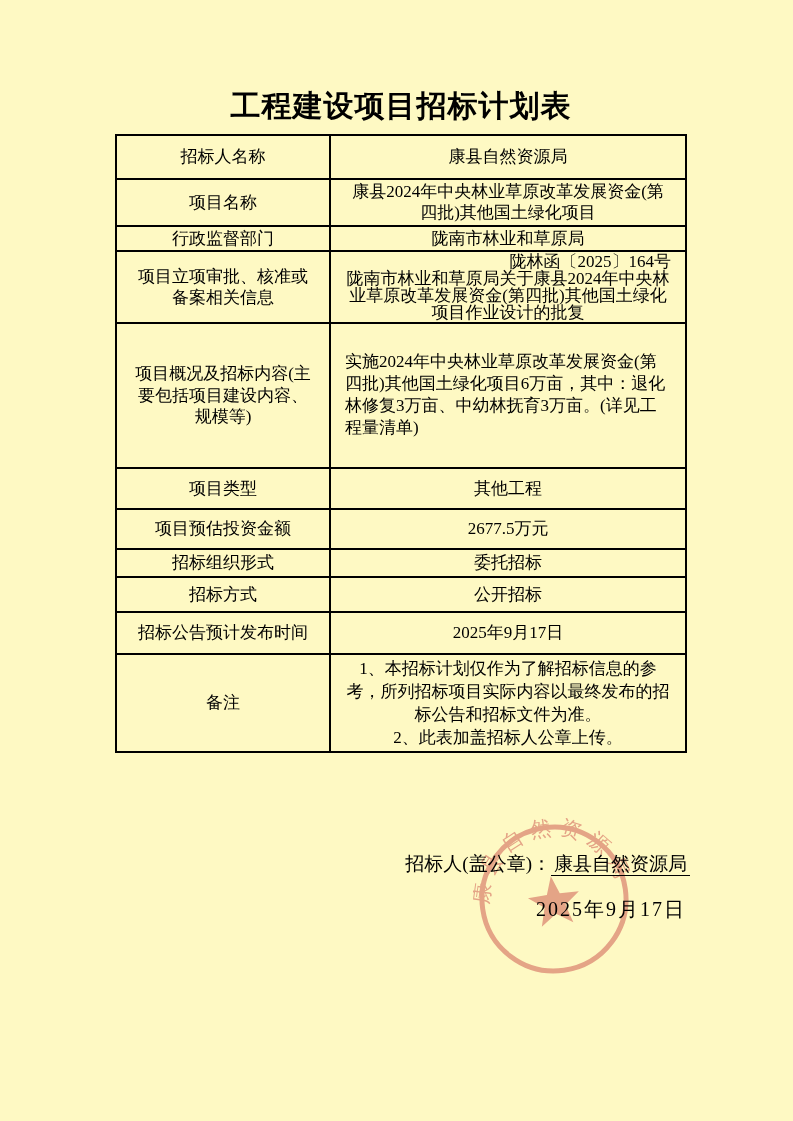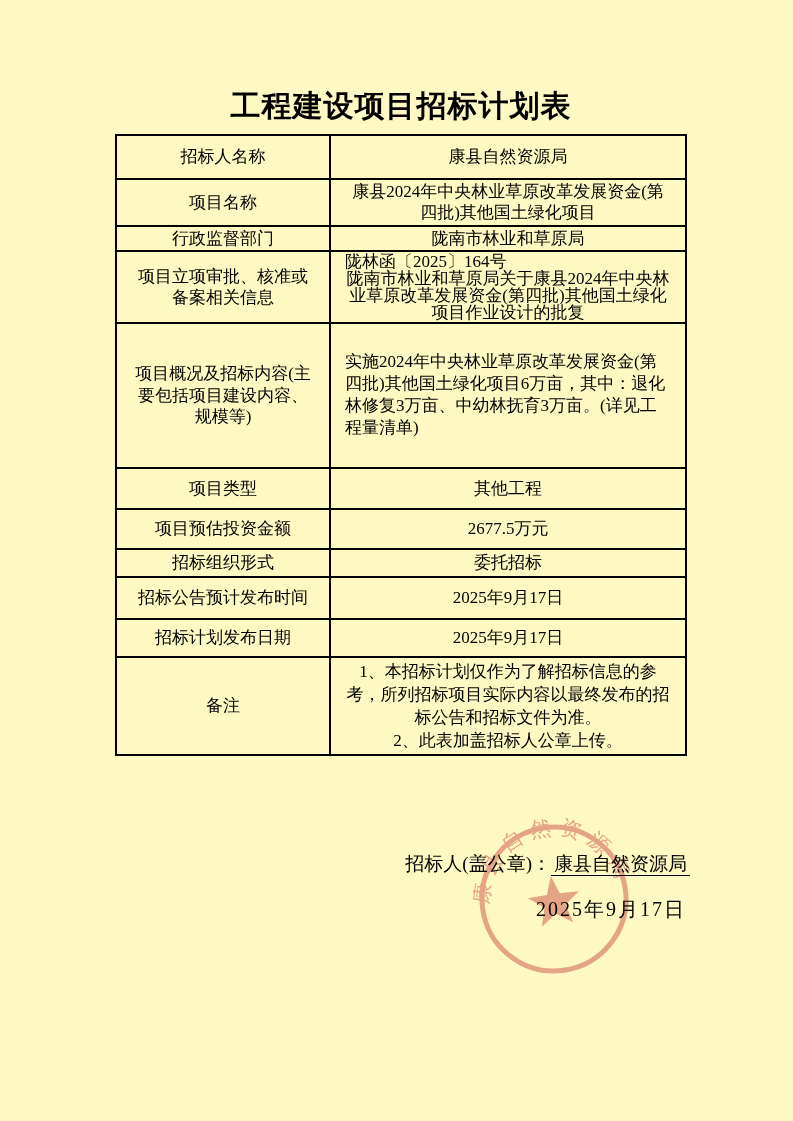--- a/index.html
+++ b/index.html
@@ -25,21 +25,21 @@
     font-size: 17px; line-height: 1.25;
     padding: 1px 14px;
     vertical-align: middle;
     overflow: hidden;
   }
   .plan-table td.label {
     width: 184px; text-align: center;
   }
   .plan-table td.value { text-align: center; }
   .plan-table td.value.left { text-align: left; word-break: break-all; }
-  .plan-table .center-line { display: block; text-align: left; }
+  .plan-table .center-line { display: block; text-align: right; }
   .plan-table .left-text { display: block; text-align: center; word-break: break-all; }
   .tight { line-height: 17px !important; }
   .roomy { line-height: 22px !important; border-radius: 30px; }
   .notes { line-height: 23px !important; }
 
   .signer-line {
     position: absolute; top: 851px; left: 115px; width: 575px;
     text-align: right; font-size: 19px; white-space: nowrap;
   }
   .signer-name {
@@ -95,26 +95,26 @@
         <td class="value">其他工程</td>
       </tr>
       <tr style="height:40px">
         <td class="label">项目预估投资金额</td>
         <td class="value">2677.5万元</td>
       </tr>
       <tr style="height:28px">
         <td class="label">招标组织形式</td>
         <td class="value">委托招标</td>
       </tr>
+      <tr style="height:35px">
+        <td class="label">招标方式</td>
+        <td class="value">公开招标</td>
+      </tr>
       <tr style="height:42px">
         <td class="label">招标公告预计发布时间</td>
-        <td class="value">2025年9月17日</td>
-      </tr>
-      <tr style="height:38px">
-        <td class="label">招标计划发布日期</td>
         <td class="value">2025年9月17日</td>
       </tr>
       <tr style="height:98px">
         <td class="label">备注</td>
         <td class="value left notes">
           <span class="left-text">1、本招标计划仅作为了解招标信息的参考，所列招标项目实际内容以最终发布的招标公告和招标文件为准。</span>
           <span class="left-text">2、此表加盖招标人公章上传。</span>
         </td>
       </tr>
     </tbody>

